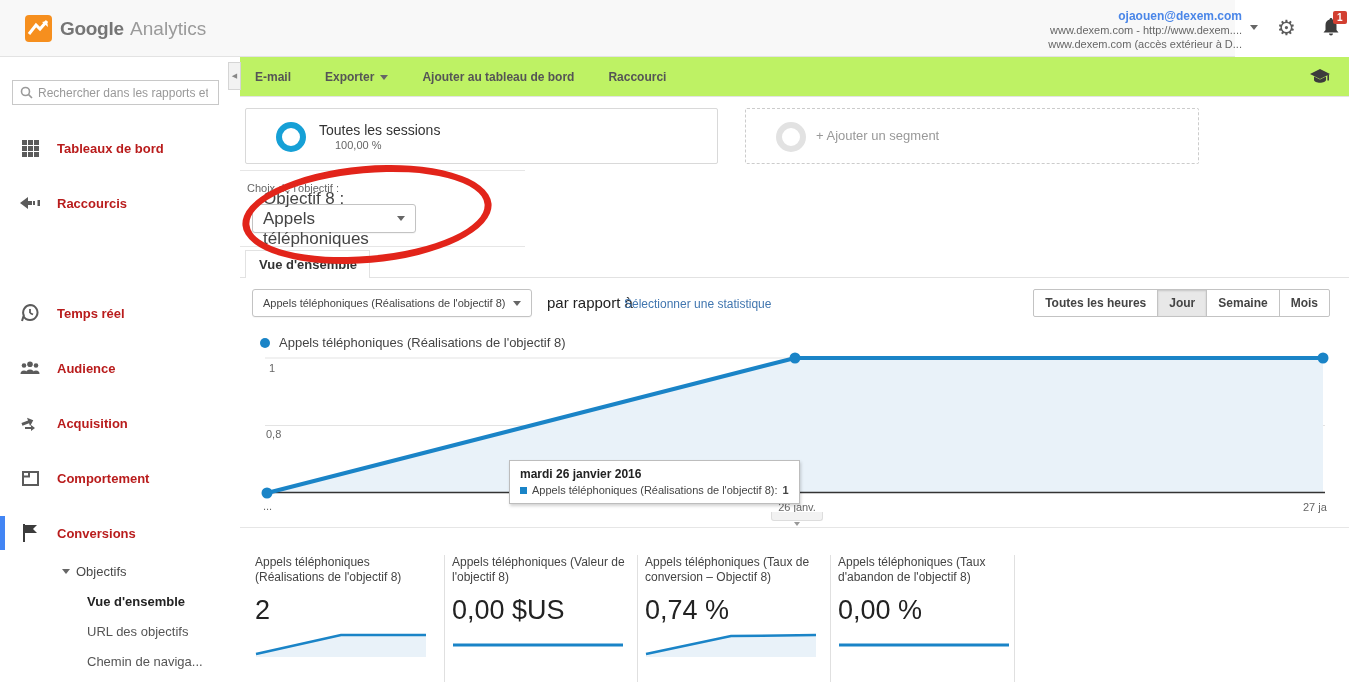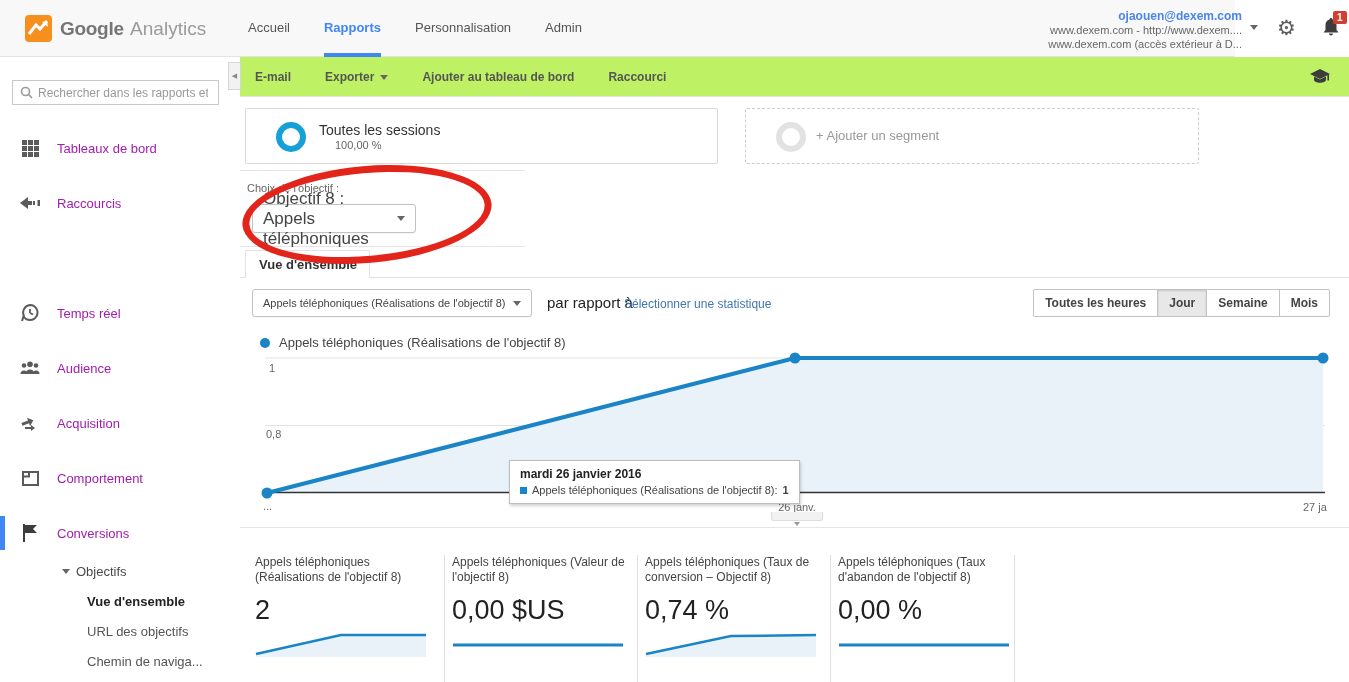--- a/index.html
+++ b/index.html
@@ -31,21 +31,21 @@
   .collapse-btn { position:absolute; left:228px; top:62px; width:13px; height:28px; background:#f2f2f2; border:1px solid #d5d5d5; font-size:7px; color:#888; text-align:center; line-height:26px; cursor:pointer; z-index:11; }
 
   
   .sidebar { position:absolute; left:0; top:57px; width:240px; height:625px; background:#fff; }
   .search-box { position:absolute; left:12px; top:23px; width:207px; height:25px; border:1px solid #c8c8c8; background:#fff; display:flex; align-items:center; }
   .search-box svg { margin:0 5px 0 7px; flex:none; }
   .search-box input { border:none; outline:none; width:170px; font-size:12px; color:#333; font-family:"Liberation Sans",sans-serif; background:transparent; }
   .search-box input::placeholder { color:#999; }
   .side-item { position:absolute; left:0; width:240px; height:30px; display:flex; align-items:center; cursor:pointer; }
   .side-item .ic { position:absolute; left:19px; width:22px; height:22px; display:flex; align-items:center; justify-content:center; }
-  .side-item .lbl { position:absolute; left:57px; font-size:13px; color:#a21caf; }
+  .side-item .lbl { position:absolute; left:57px; font-size:13px; color:#b91c1c;font-weight:bold; }
   .active-bar { position:absolute; left:0px; width:5px; height:34px; background:#4285f4; }
   .sub-parent { position:absolute; left:62px; font-size:13px; color:#494949; display:flex; align-items:center; gap:6px; cursor:pointer; }
   .sub-link { position:absolute; left:87px; font-size:13px; color:#555; cursor:pointer; }
   .sub-link.sel { font-weight:bold; color:#222; }
 
   
   .main { position:absolute; left:240px; top:97px; width:1109px; height:585px; background:#fff; }
 
   .seg-box { position:absolute; top:11px; height:56px; background:#fff; cursor:pointer; }
   .seg-primary { left:5px; width:473px; border:1px solid #d9d9d9; border-radius:2px; }
@@ -114,26 +114,20 @@
 
   <div class="header">
     <div class="logo">
       <svg class="logo-badge" viewBox="0 0 27 27">
         <rect x="0" y="0" width="27" height="27" rx="4" fill="#f68f1e"></rect>
         <path d="M4 19 L11 10 L15 14 L22 6" stroke="#fff" stroke-width="3" fill="none"></path>
         <path d="M22 6 L23 12 L17 7 Z" fill="#fff"></path>
       </svg>
       <span><span class="brand-bold">Google</span>
       <span class="brand-light">Analytics</span></span>
-    </div>
-    <div class="nav">
-      <div class="nav-item">Accueil</div>
-      <div class="nav-item active">Rapports</div>
-      <div class="nav-item">Personnalisation</div>
-      <div class="nav-item">Admin</div>
     </div>
     <div class="account">
       <div class="email">ojaouen@dexem.com</div>
       <div class="line">www.dexem.com - http://www.dexem....</div>
       <div class="line">www.dexem.com (accès extérieur à D...</div>
     </div>
     <span class="caret acct-caret"></span>
     <div class="gear">⚙</div>
     <div class="bell">
       <svg width="18" height="20" viewBox="0 0 18 20">

